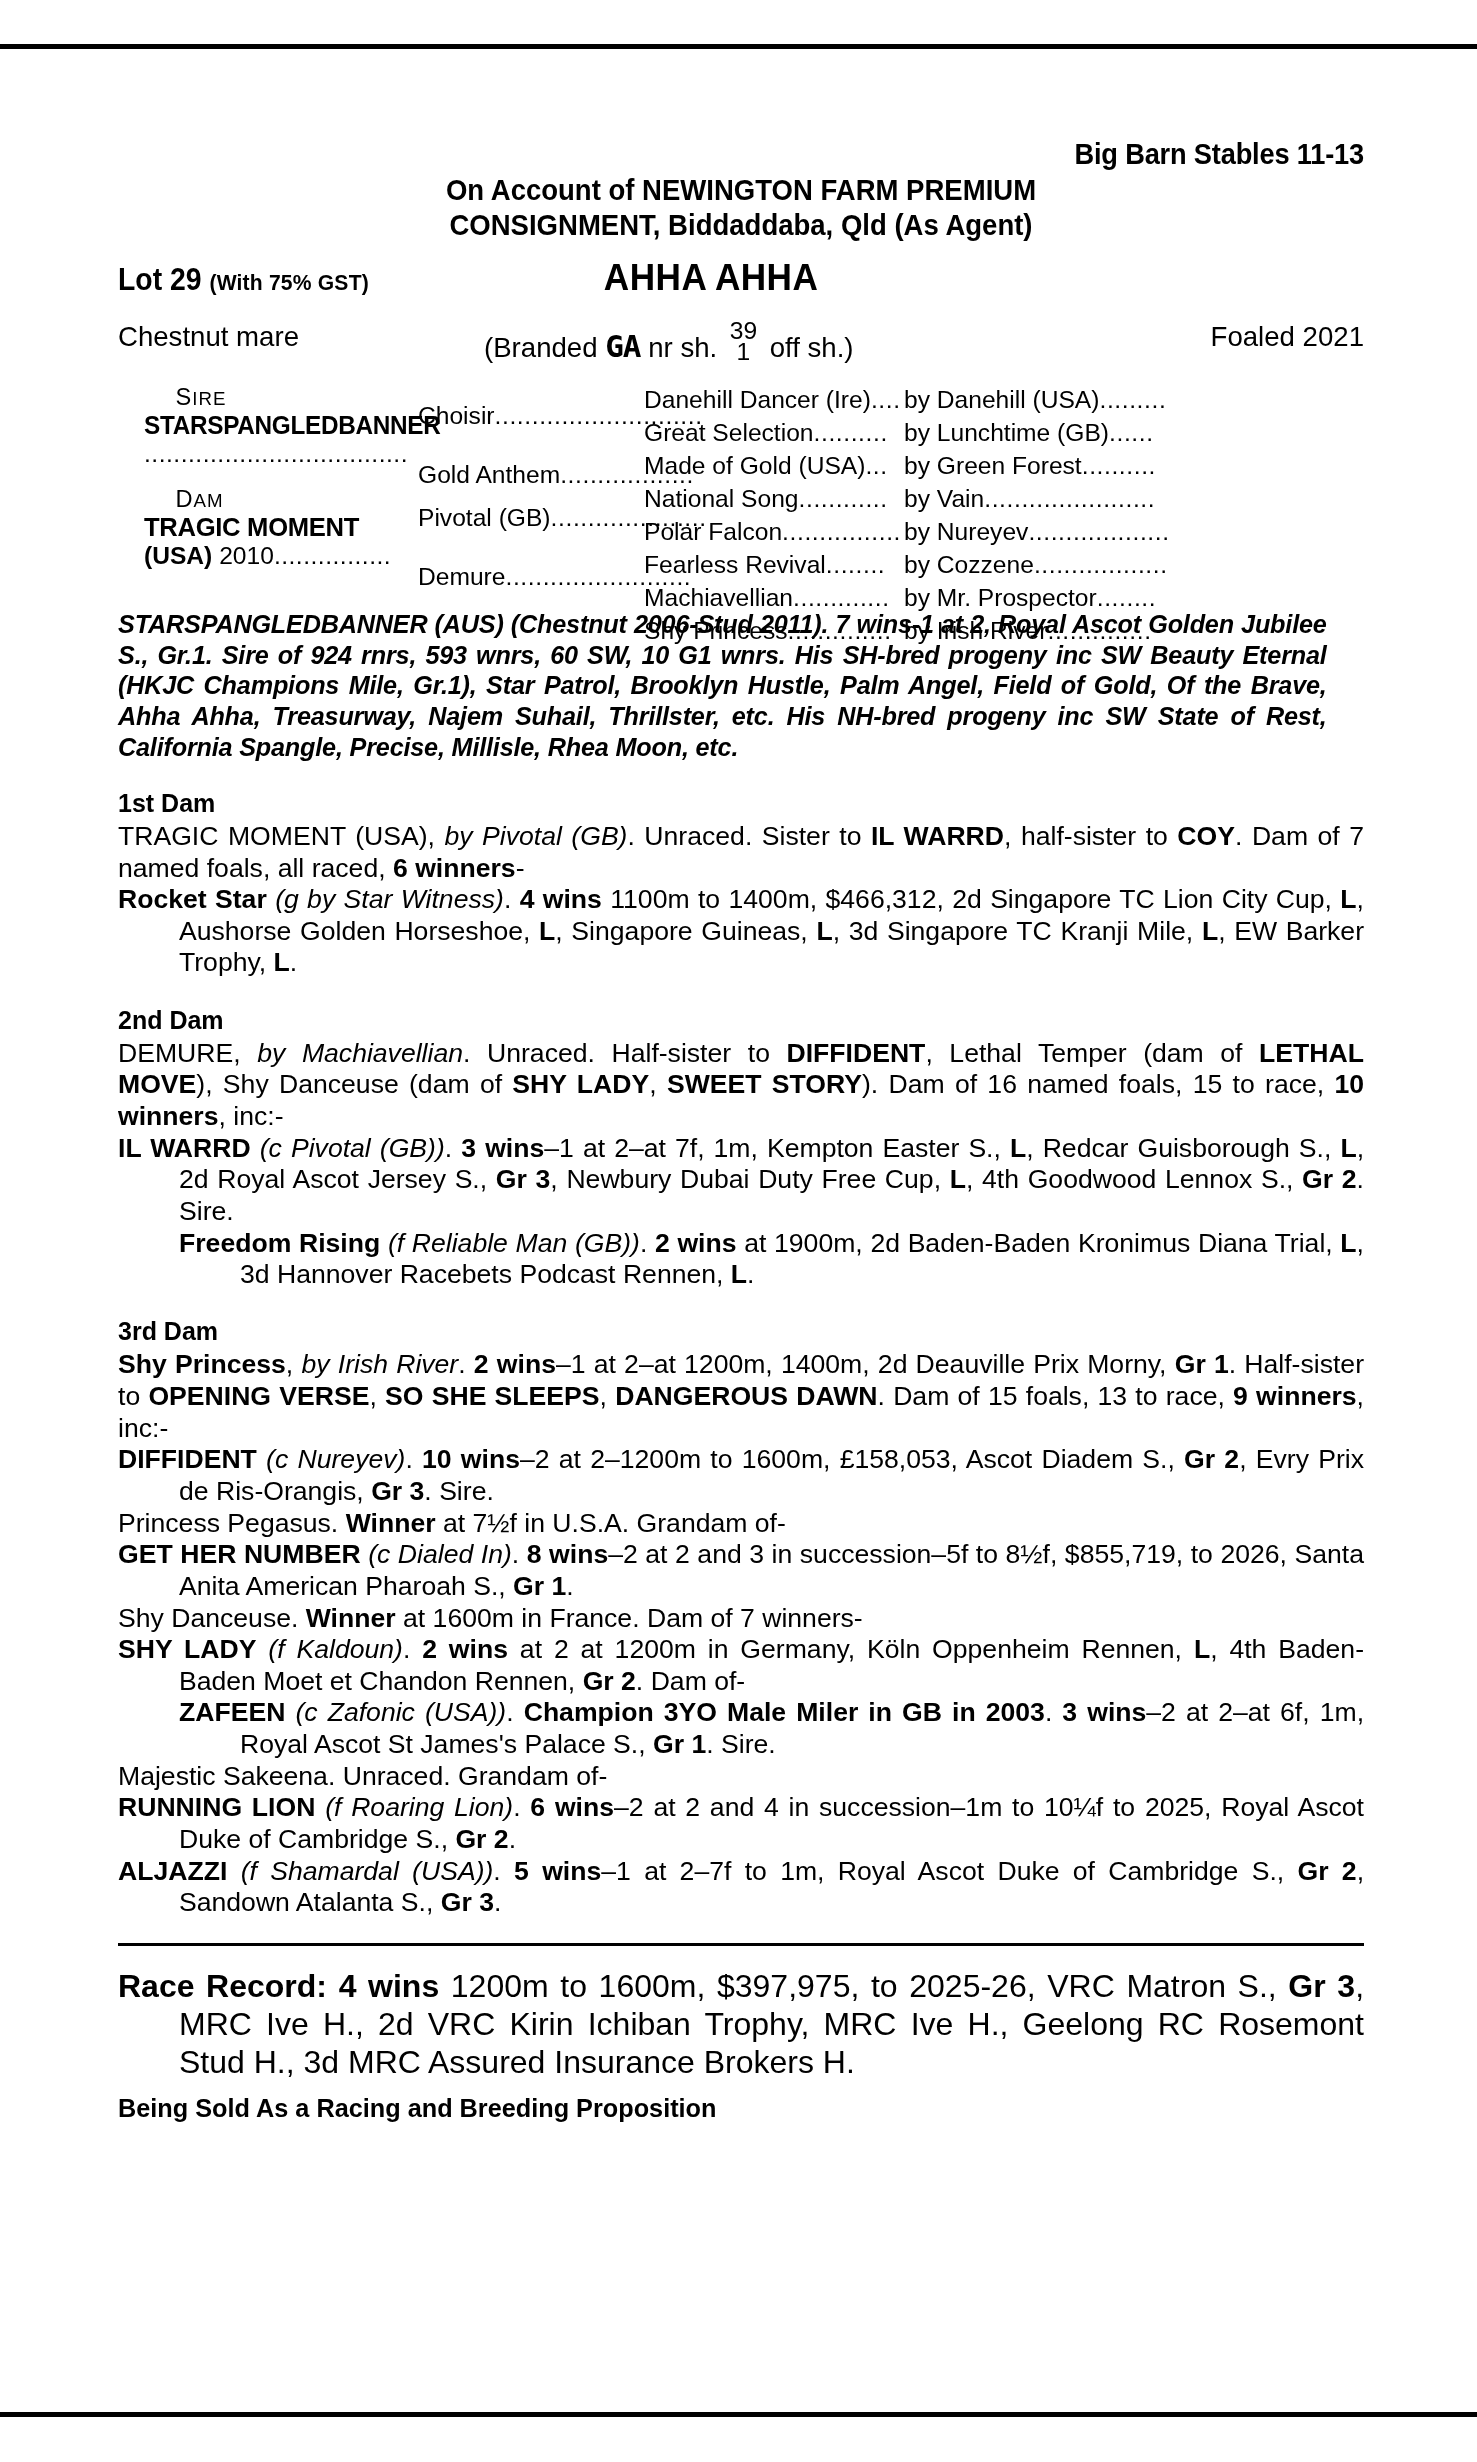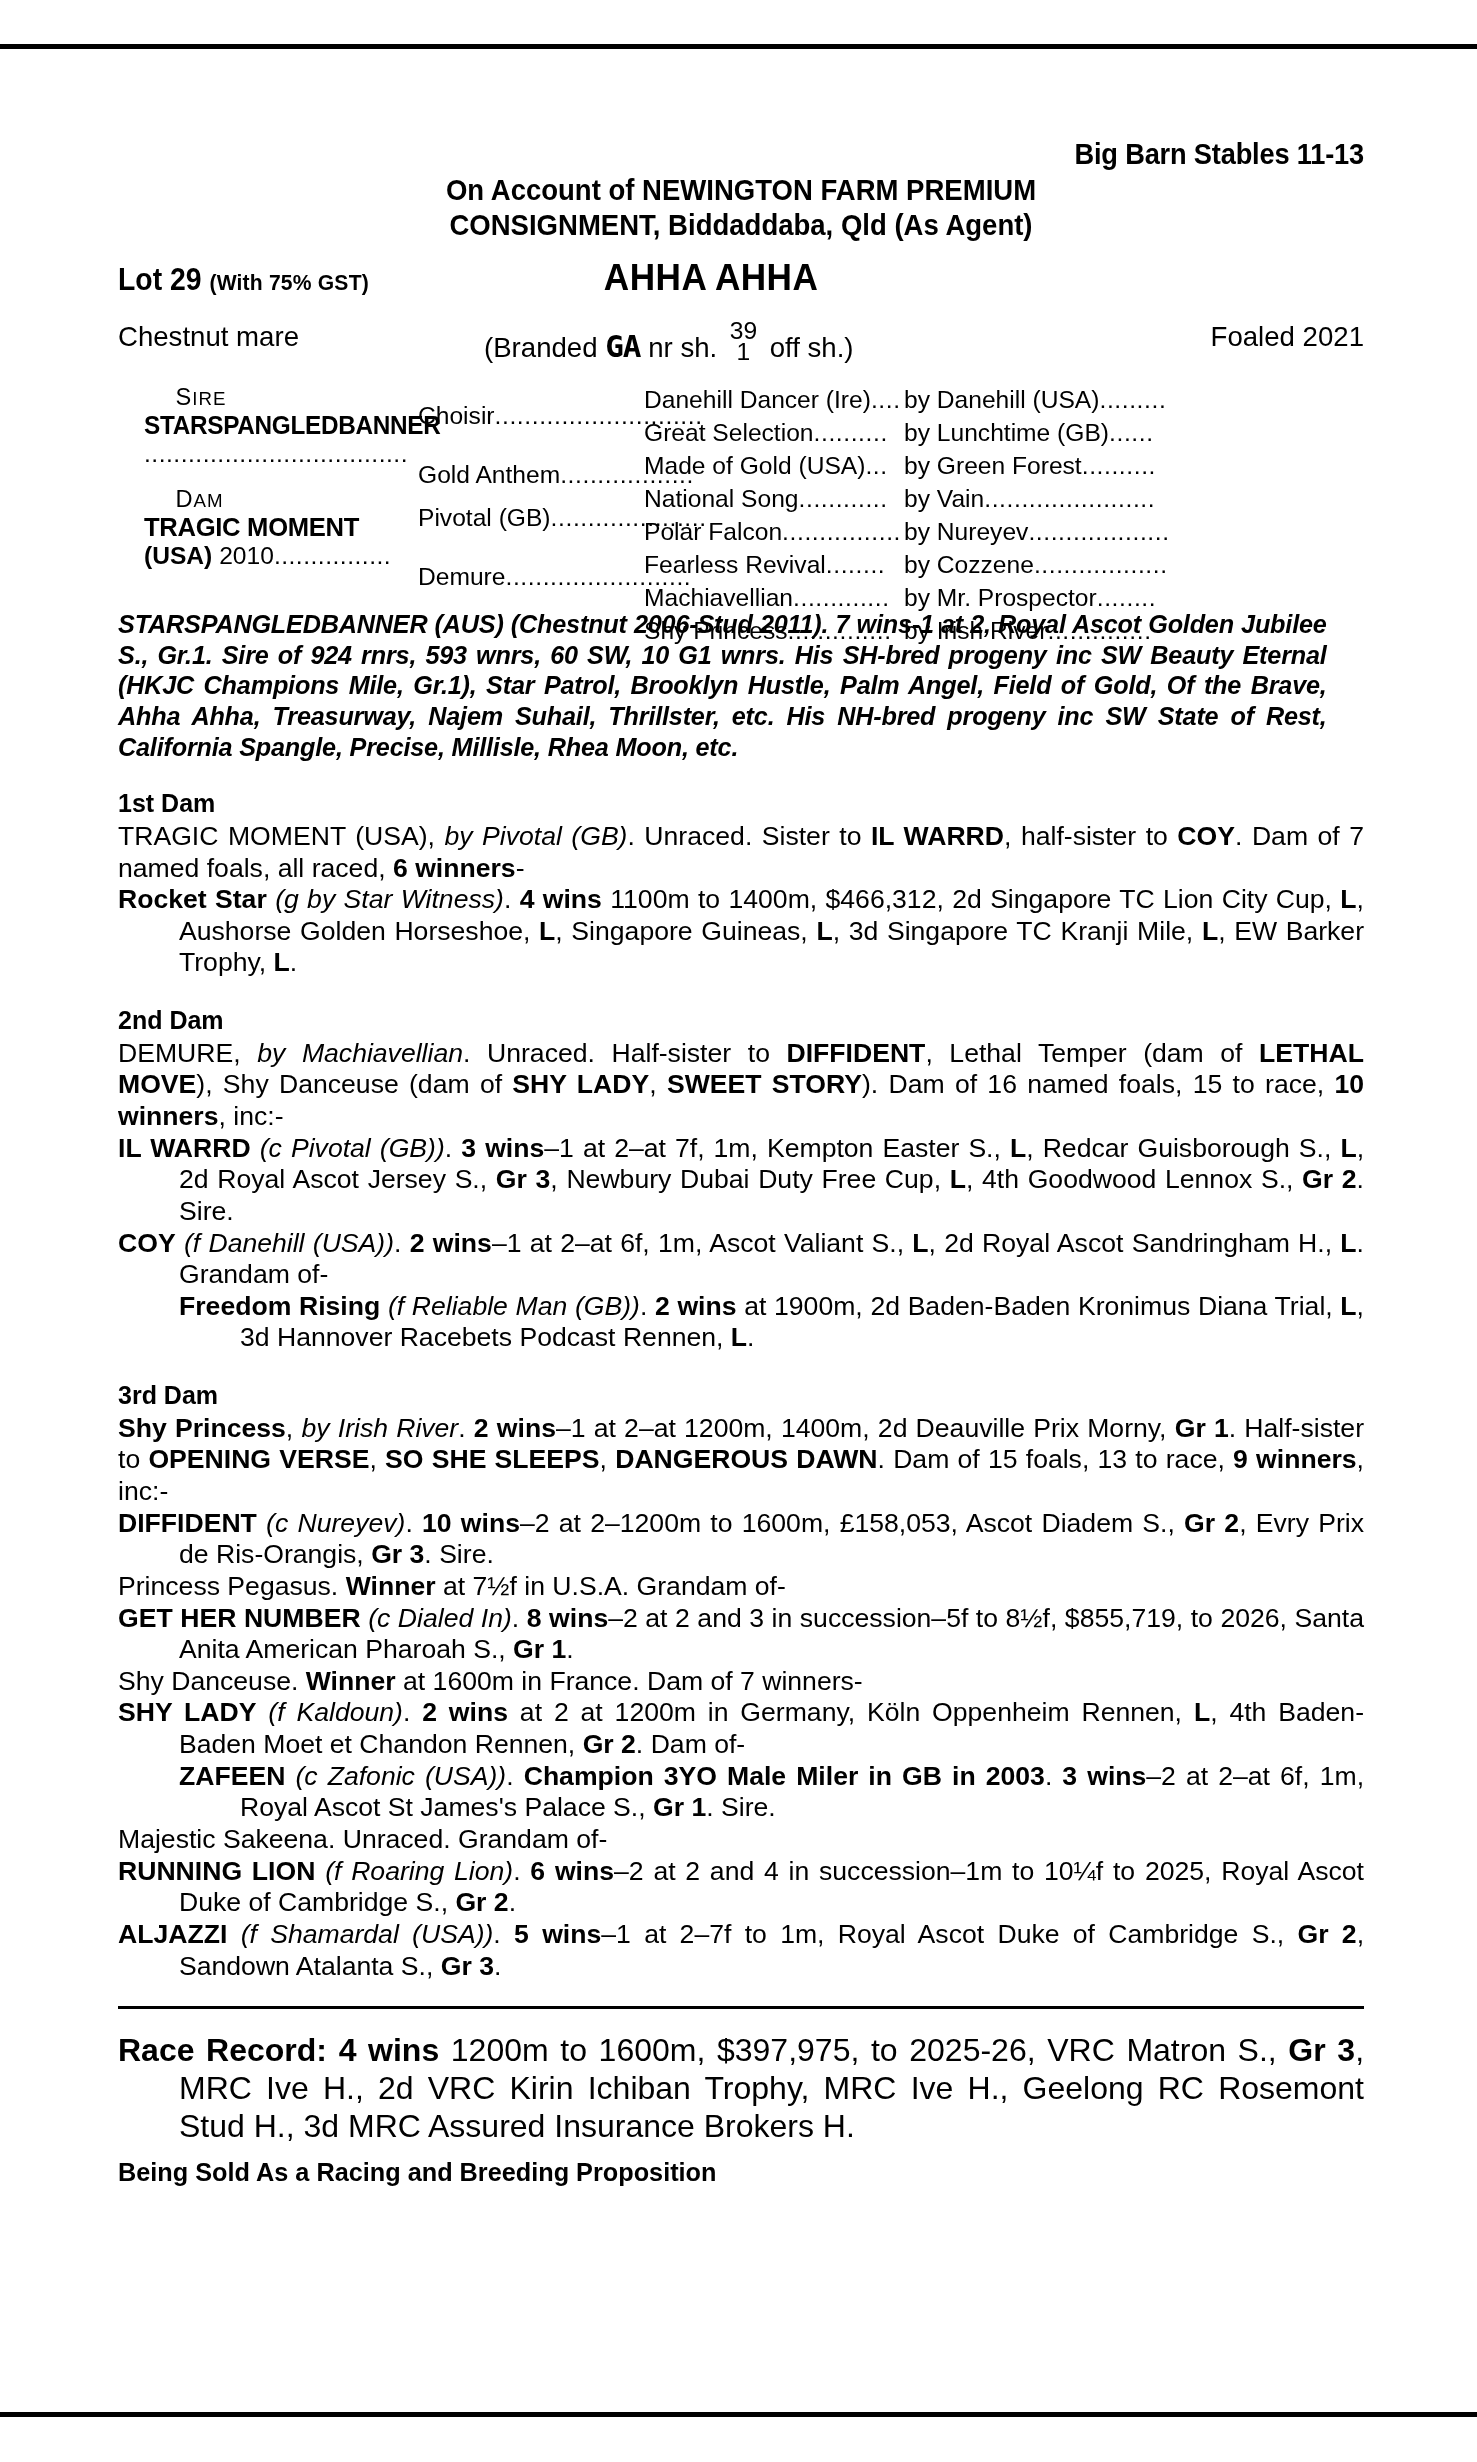--- a/index.html
+++ b/index.html
@@ -328,21 +328,20 @@
     <div class="dam-head">1st Dam</div>
     <div>
         <p class="e">TRAGIC MOMENT (USA), <i>by Pivotal (GB)</i>. Unraced. Sister to <b>IL WARRD</b>, half-sister to <b>COY</b>. Dam of 7 named foals, all raced, <b>6 winners</b>-</p>
         <p class="e ind1"><b>Rocket Star</b> <i>(g by Star Witness)</i>. <b>4 wins</b> 1100m to 1400m, $466,312, 2d Singapore TC Lion City Cup, <b>L</b>, Aushorse Golden Horseshoe, <b>L</b>, Singapore Guineas, <b>L</b>, 3d Singapore TC Kranji Mile, <b>L</b>, EW Barker Trophy, <b>L</b>.</p>
       </div>
 
     <div class="dam-head">2nd Dam</div>
     <div>
         <p class="e">DEMURE, <i>by Machiavellian</i>. Unraced. Half-sister to <b>DIFFIDENT</b>, Lethal Temper (dam of <b>LETHAL MOVE</b>), Shy Danceuse (dam of <b>SHY LADY</b>, <b>SWEET STORY</b>). Dam of 16 named foals, 15 to race, <b>10 winners</b>, inc:-</p>
         <p class="e ind1"><b>IL WARRD</b> <i>(c Pivotal (GB))</i>. <b>3 wins</b>–1 at 2–at 7f, 1m, Kempton Easter S., <b>L</b>, Redcar Guisborough S., <b>L</b>, 2d Royal Ascot Jersey S., <b>Gr 3</b>, Newbury Dubai Duty Free Cup, <b>L</b>, 4th Goodwood Lennox S., <b>Gr 2</b>. Sire.</p>
-        <p class="e ind1"><b>COY</b> <i>(f Danehill (USA))</i>. <b>2 wins</b>–1 at 2–at 6f, 1m, Ascot Valiant S., <b>L</b>, 2d Royal Ascot Sandringham H., <b>L</b>. Grandam of-</p>
         <p class="e ind2"><b>Freedom Rising</b> <i>(f Reliable Man (GB))</i>. <b>2 wins</b> at 1900m, 2d Baden-Baden Kronimus Diana Trial, <b>L</b>, 3d Hannover Racebets Podcast Rennen, <b>L</b>.</p>
       </div>
 
     <div class="dam-head">3rd Dam</div>
     <div>
         <p class="e"><b>Shy Princess</b>, <i>by Irish River</i>. <b>2 wins</b>–1 at 2–at 1200m, 1400m, 2d Deauville Prix Morny, <b>Gr 1</b>. Half-sister to <b>OPENING VERSE</b>, <b>SO SHE SLEEPS</b>, <b>DANGEROUS DAWN</b>. Dam of 15 foals, 13 to race, <b>9 winners</b>, inc:-</p>
         <p class="e ind1"><b>DIFFIDENT</b> <i>(c Nureyev)</i>. <b>10 wins</b>–2 at 2–1200m to 1600m, £158,053, Ascot Diadem S., <b>Gr 2</b>, Evry Prix de Ris-Orangis, <b>Gr 3</b>. Sire.</p>
         <p class="e">Princess Pegasus. <b>Winner</b> at 7½f in U.S.A. Grandam of-</p>
         <p class="e ind1"><b>GET HER NUMBER</b> <i>(c Dialed In)</i>. <b>8 wins</b>–2 at 2 and 3 in succession–5f to 8½f, $855,719, to 2026, Santa Anita American Pharoah S., <b>Gr 1</b>.</p>
         <p class="e">Shy Danceuse. <b>Winner</b> at 1600m in France. Dam of 7 winners-</p>

